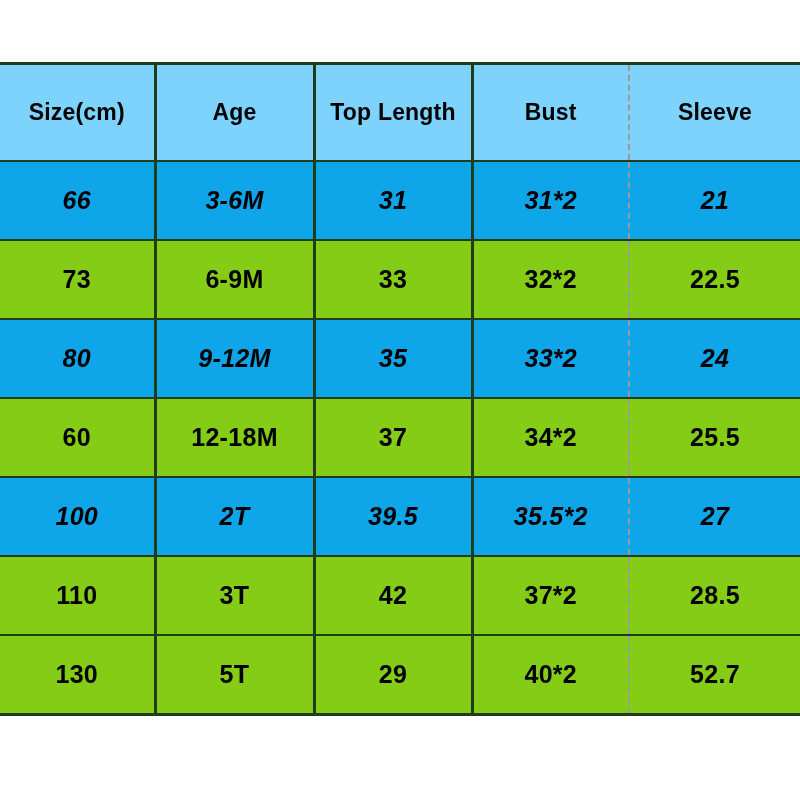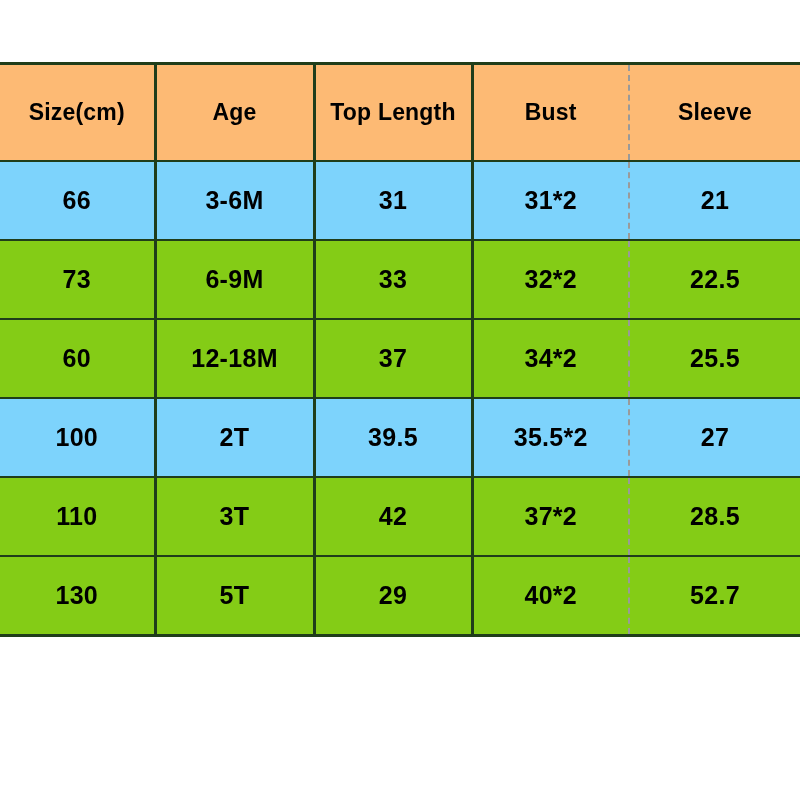--- a/index.html
+++ b/index.html
@@ -55,32 +55,32 @@
   table.size-chart td:last-child  { border-right: none; }
 
   
   table.size-chart th.bust-cell,
   table.size-chart td.bust-cell {
     border-right: 2px dashed #9a9a9a;
   }
 
   table.size-chart thead th {
     height: 95px;
-    background: #fdba74;
+    background: #7dd3fc;
     font-size: 23px;
     letter-spacing: 0.2px;
   }
 
   table.size-chart tbody td {
     height: 77px;
     font-size: 25px;
     letter-spacing: 0.3px;
   }
 
-  table.size-chart tbody tr.row-light td { background: #7dd3fc; }
+  table.size-chart tbody tr.row-light td { background: #0ea5e9; font-style: italic; }
   table.size-chart tbody tr.row-dark  td { background: #84cc16; }
 </style>
 </head>
 <body>
 
 <div id="size-chart-wrap">
   <table class="size-chart">
     <colgroup>
       <col class="c-size">
       <col class="c-age">
@@ -105,20 +105,27 @@
           <td class="bust-cell">31*2</td>
           <td>21</td>
         </tr>
         <tr class="row-dark">
           <td>73</td>
           <td>6-9M</td>
           <td>33</td>
           <td class="bust-cell">32*2</td>
           <td>22.5</td>
         </tr>
+        <tr class="row-light">
+          <td>80</td>
+          <td>9-12M</td>
+          <td>35</td>
+          <td class="bust-cell">33*2</td>
+          <td>24</td>
+        </tr>
         <tr class="row-dark">
           <td>60</td>
           <td>12-18M</td>
           <td>37</td>
           <td class="bust-cell">34*2</td>
           <td>25.5</td>
         </tr>
         <tr class="row-light">
           <td>100</td>
           <td>2T</td>

